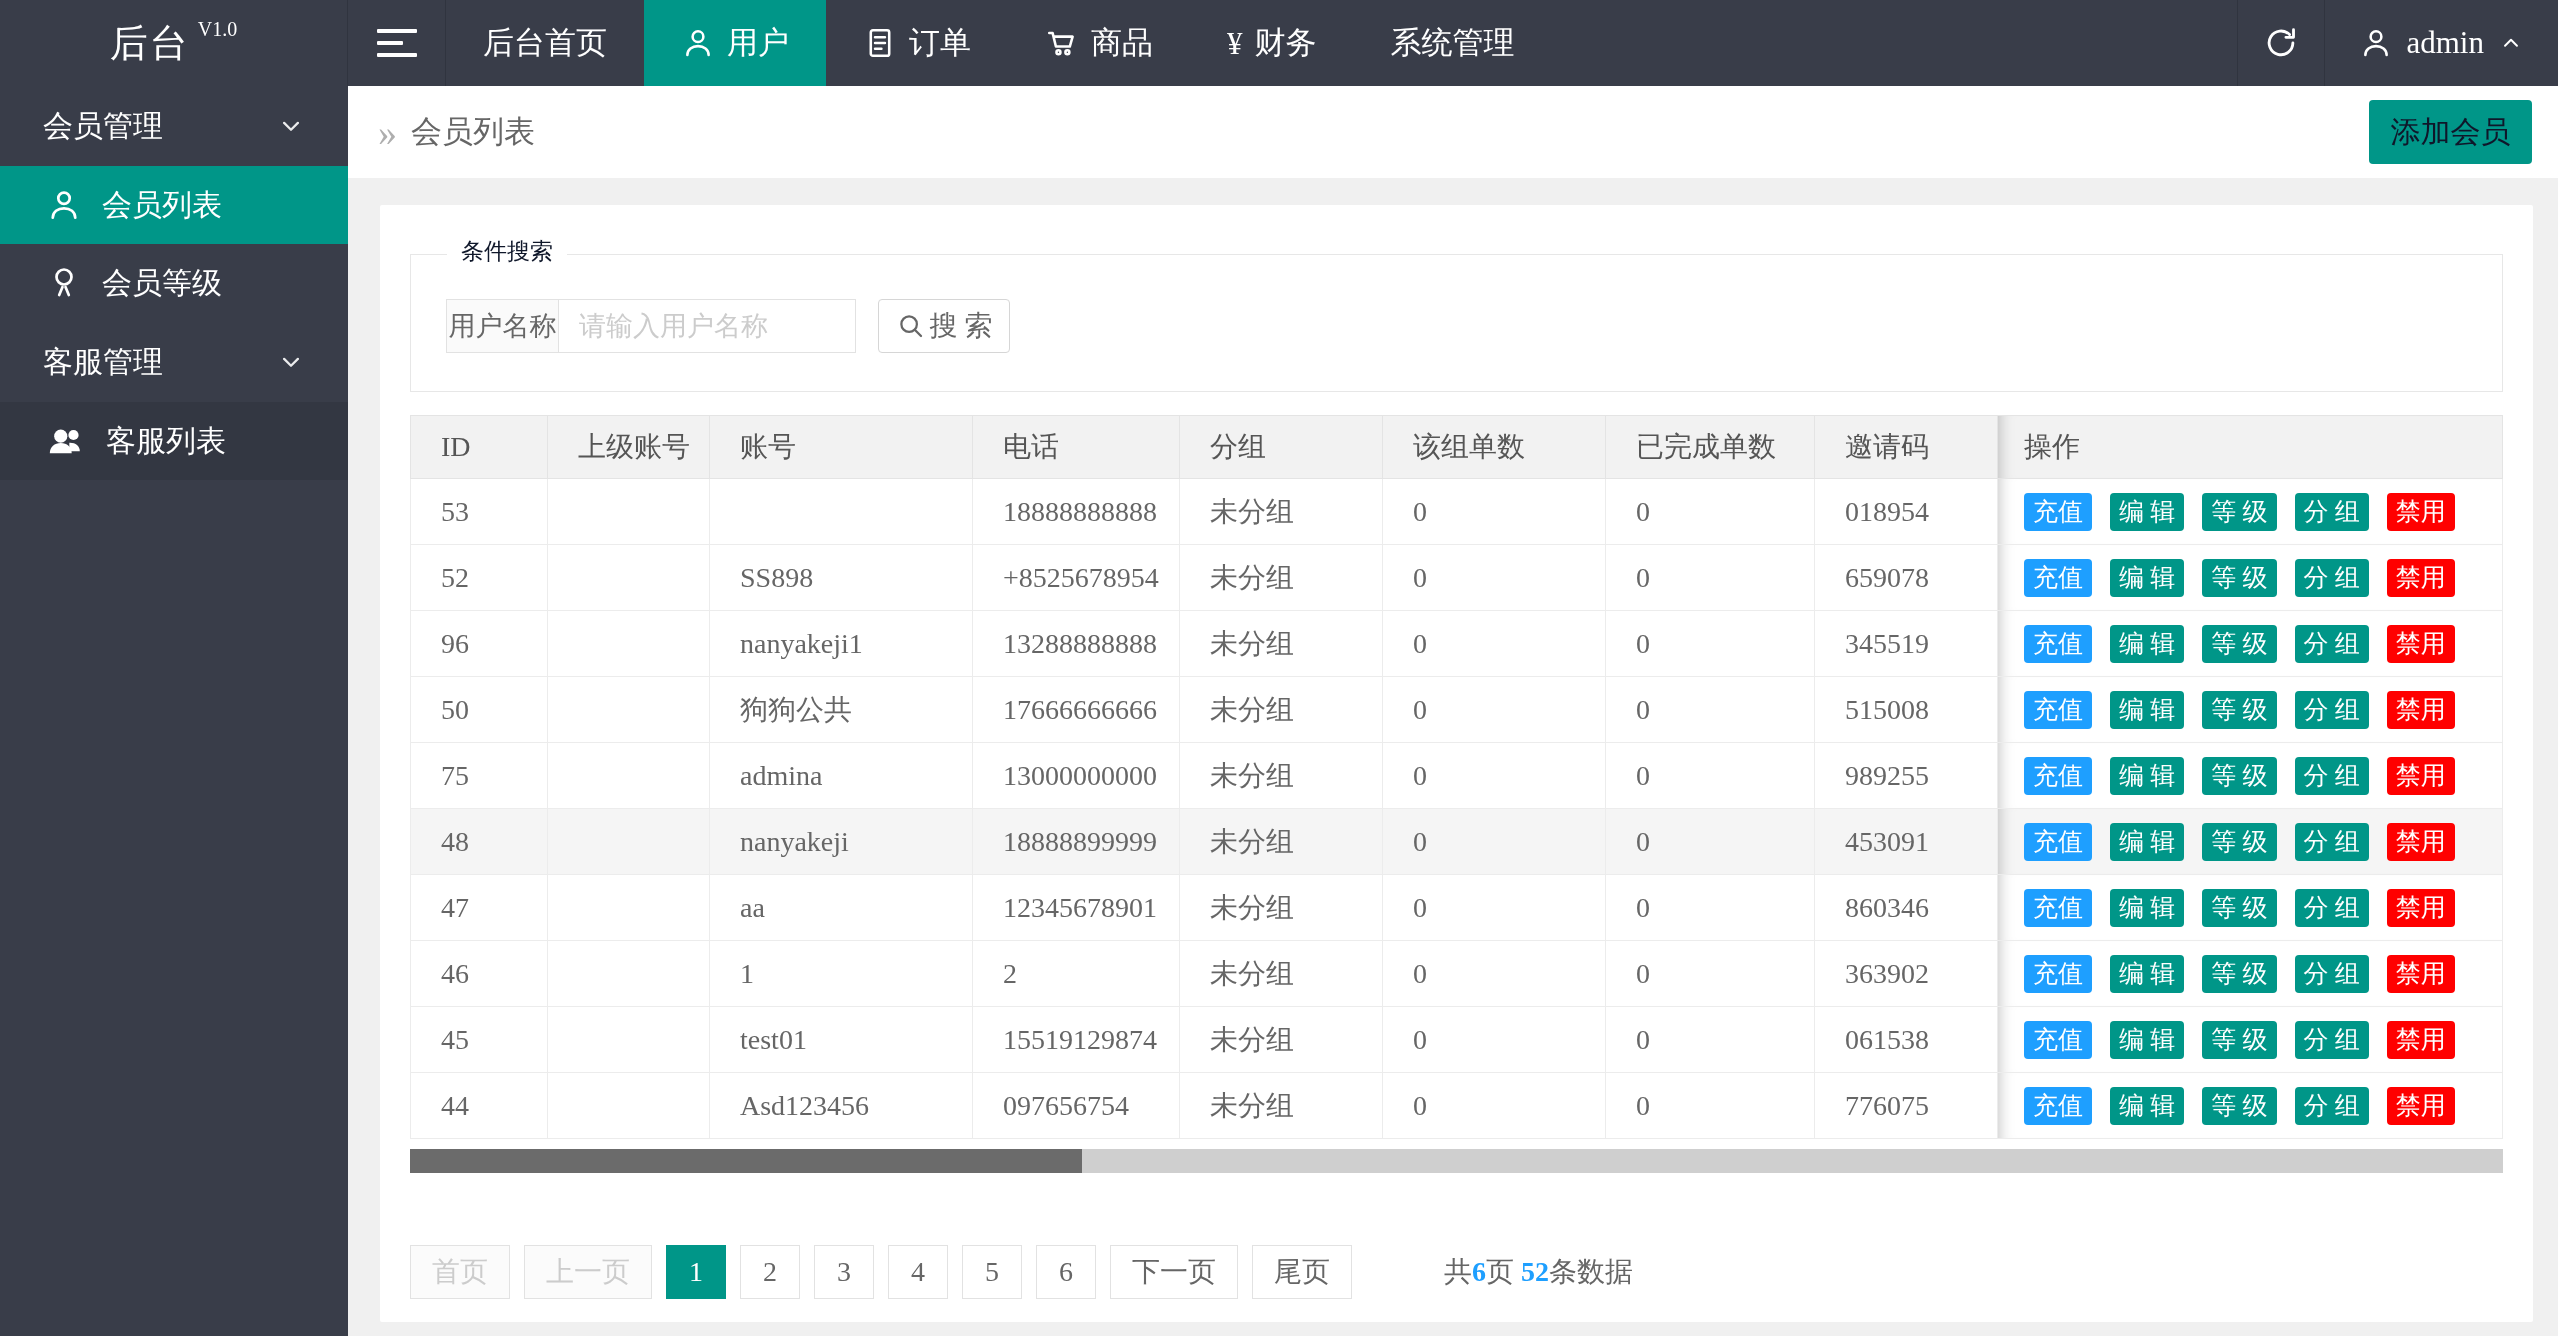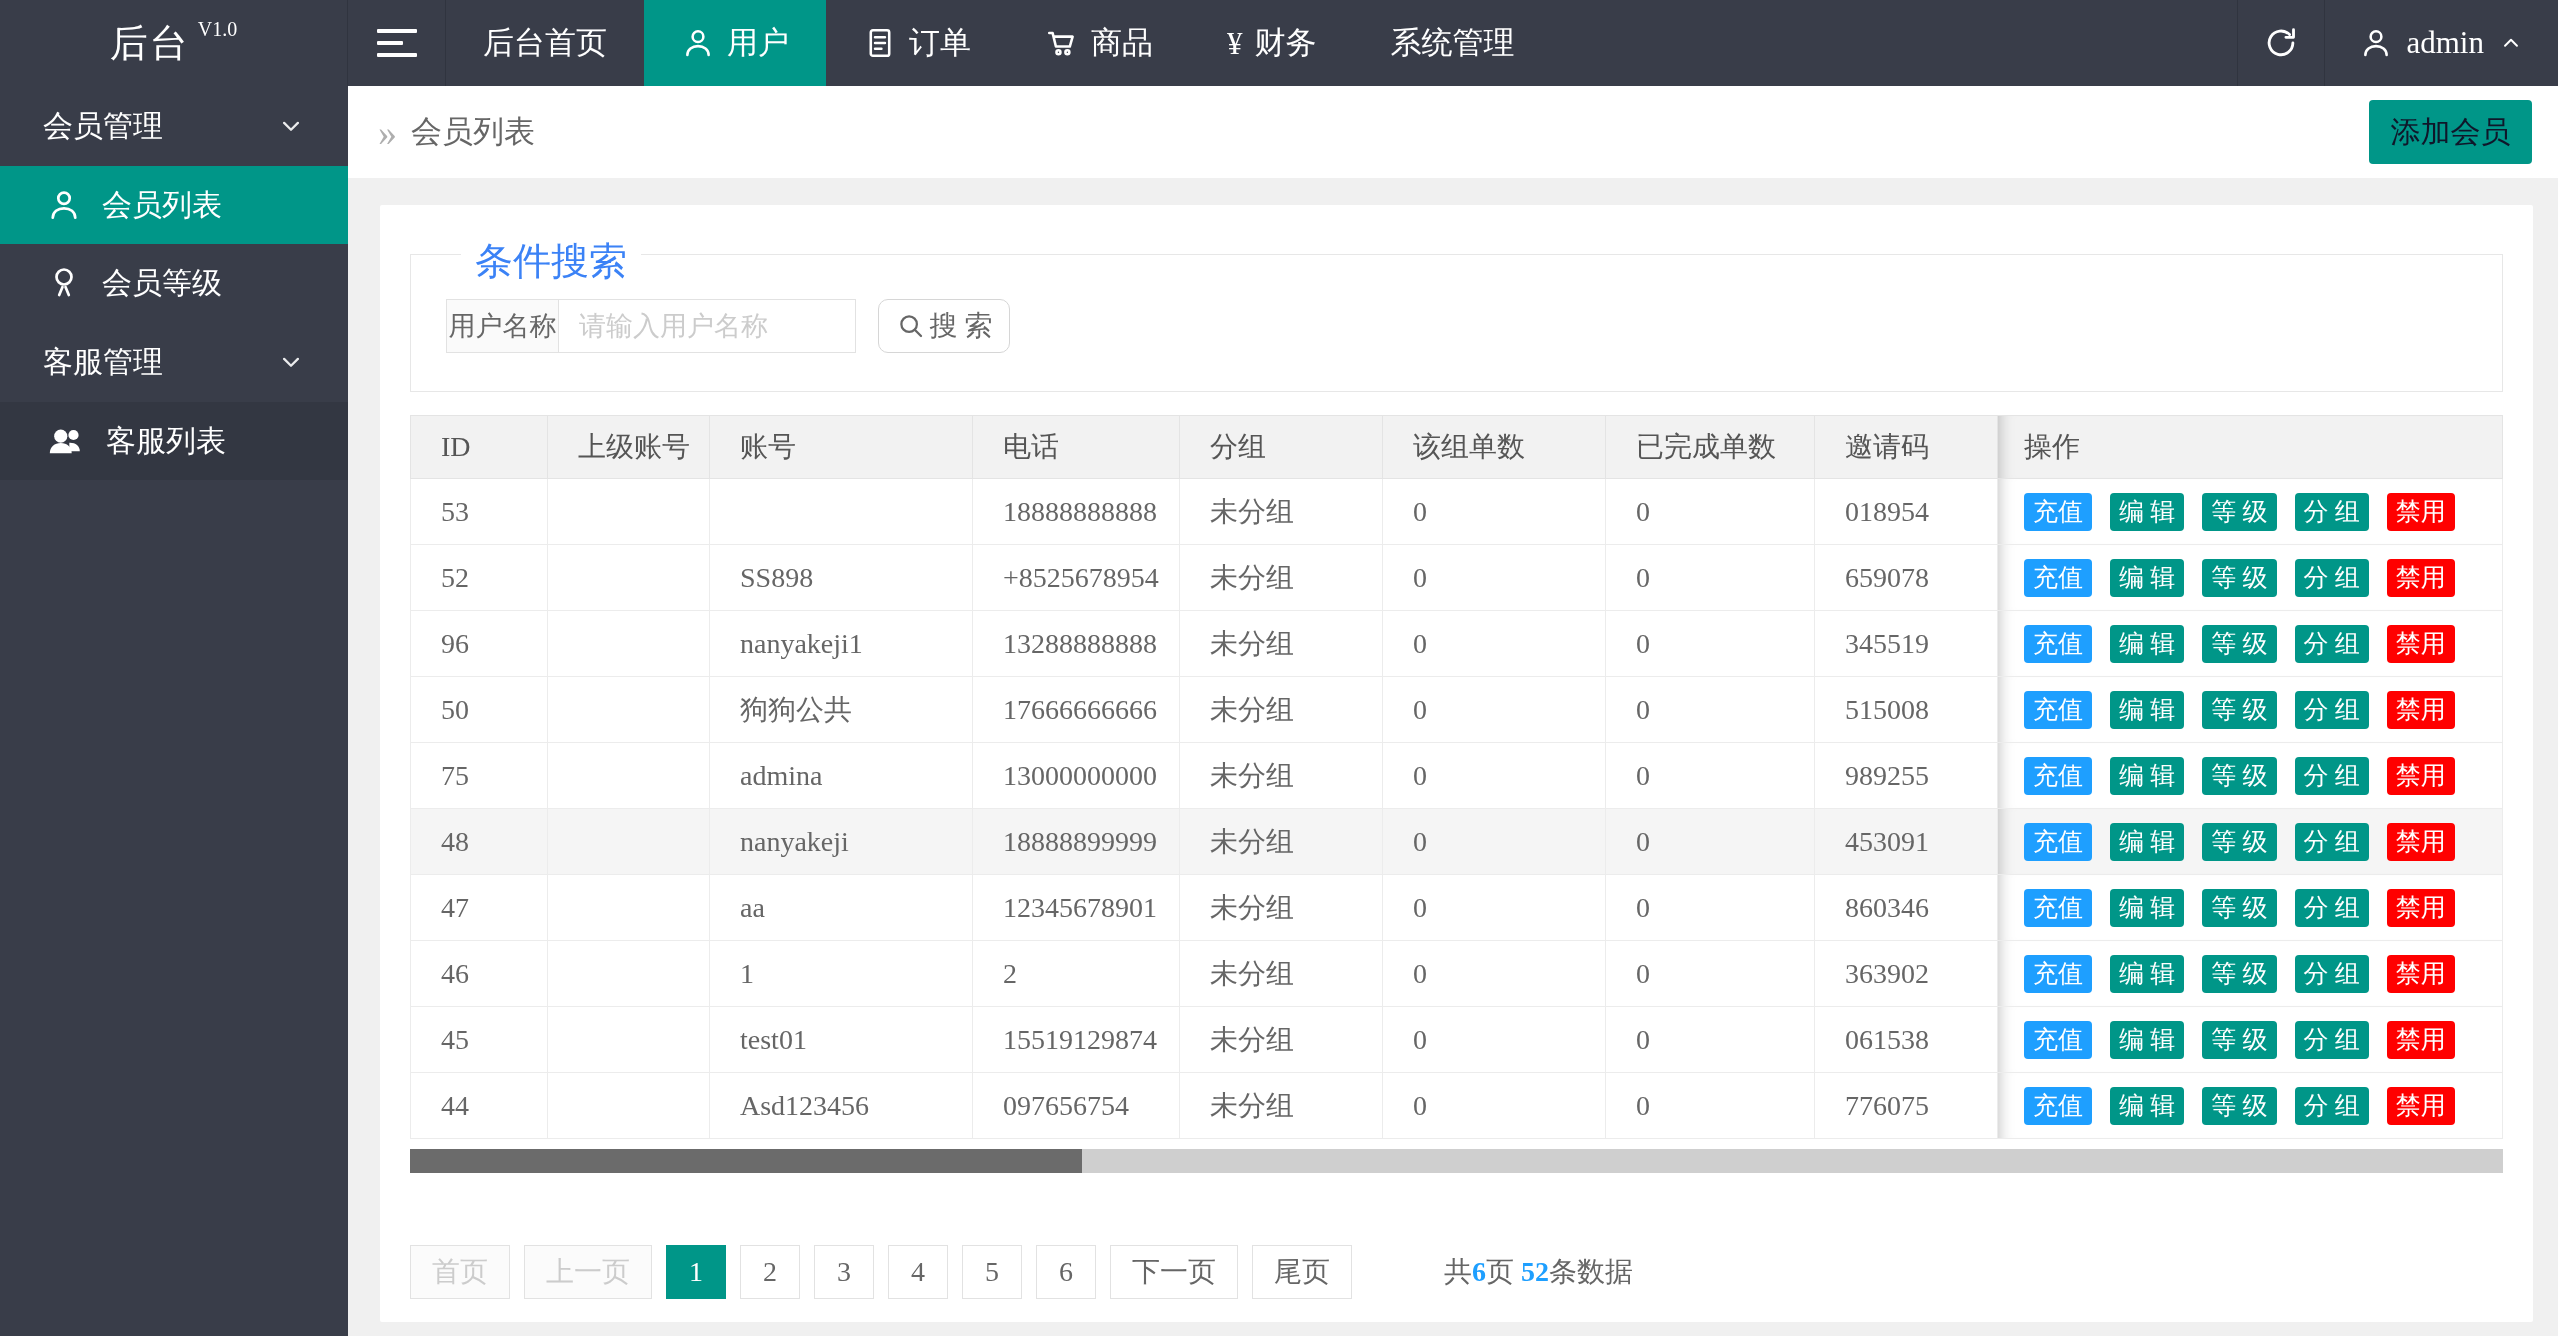--- a/index.html
+++ b/index.html
@@ -37,27 +37,27 @@
 
   
   .main{background:#f0f0f0;display:flex;flex-direction:column;overflow:hidden;}
   .crumbbar{height:92px;flex:none;background:#fff;display:flex;align-items:center;padding:0 26px 0 30px;}
   .crumb-arrow{font-size:38px;color:#aeaeae;margin-right:14px;line-height:1;}
   .crumb-label{font-size:31px;color:#666;}
   .add-btn{margin-left:auto;width:163px;height:64px;background:var(--accent,#009688);color:#0f172a;font-size:30px;border:none;border-radius:4px;cursor:pointer;font-family:inherit;}
   .card{margin:27px 25px 0 32px;background:#fff;border-radius:2px;padding:49px 30px 0;height:1117px;flex:none;}
 
   .fieldset{position:relative;border:1px solid #e7e7e7;height:138px;}
-  .legend{position:absolute;top:-19px;left:50px;background:#fff;padding:0 14px;font-size:38px;color:#3b82f6;}
+  .legend{position:absolute;top:-19px;left:36px;background:#fff;padding:0 14px;font-size:23px;color:#0f172a;}
   .search-row{display:flex;margin:44px 0 0 35px;height:54px;}
   .input-group{display:flex;border:1px solid #e2e2e2;height:100%;}
   .field-label{width:112px;background:#fafafa;border-right:1px solid #e2e2e2;display:flex;align-items:center;justify-content:center;font-size:27px;color:#666;}
   .field-input{width:296px;border:none;outline:none;padding:0 20px;font-size:27px;color:#333;font-family:inherit;background:#fff;}
   .field-input::placeholder{color:#ccc;}
-  .search-btn{margin-left:22px;width:132px;height:100%;background:#fff;border:1px solid #d6d6d6;border-radius:10px;display:flex;align-items:center;justify-content:center;gap:4px;font-size:28px;color:#666;cursor:pointer;font-family:inherit;white-space:pre;}
+  .search-btn{margin-left:22px;width:132px;height:100%;background:#fff;border:1px solid #d6d6d6;border-radius:4px;display:flex;align-items:center;justify-content:center;gap:4px;font-size:28px;color:#666;cursor:pointer;font-family:inherit;white-space:pre;}
 
   table{margin-top:23px;width:100%;border-collapse:collapse;table-layout:fixed;}
   th{height:63px;background:#f2f2f2;font-weight:normal;font-size:28px;color:#555;text-align:left;padding-left:30px;border:1px solid #e4e4e4;overflow:hidden;white-space:nowrap;}
   td{height:66px;font-size:28px;color:#666;padding-left:30px;border:1px solid #ececec;background:#fff;overflow:hidden;white-space:nowrap;}
   tr.hl td{background:#f5f5f5;}
   th.ops,td.ops{box-shadow:inset 16px 0 16px -16px rgba(0,0,0,.28);padding-left:26px;}
   .act{display:inline-block;height:38px;line-height:38px;padding:0 9px;margin-right:18px;border-radius:4px;color:#fff;font-size:25px;cursor:pointer;white-space:pre;}
   .act-blue{background:var(--blue,#1E9FFF);}
   .act-green{background:var(--accent,#009688);}
   .act-red{background:var(--red,#FF0000);}

